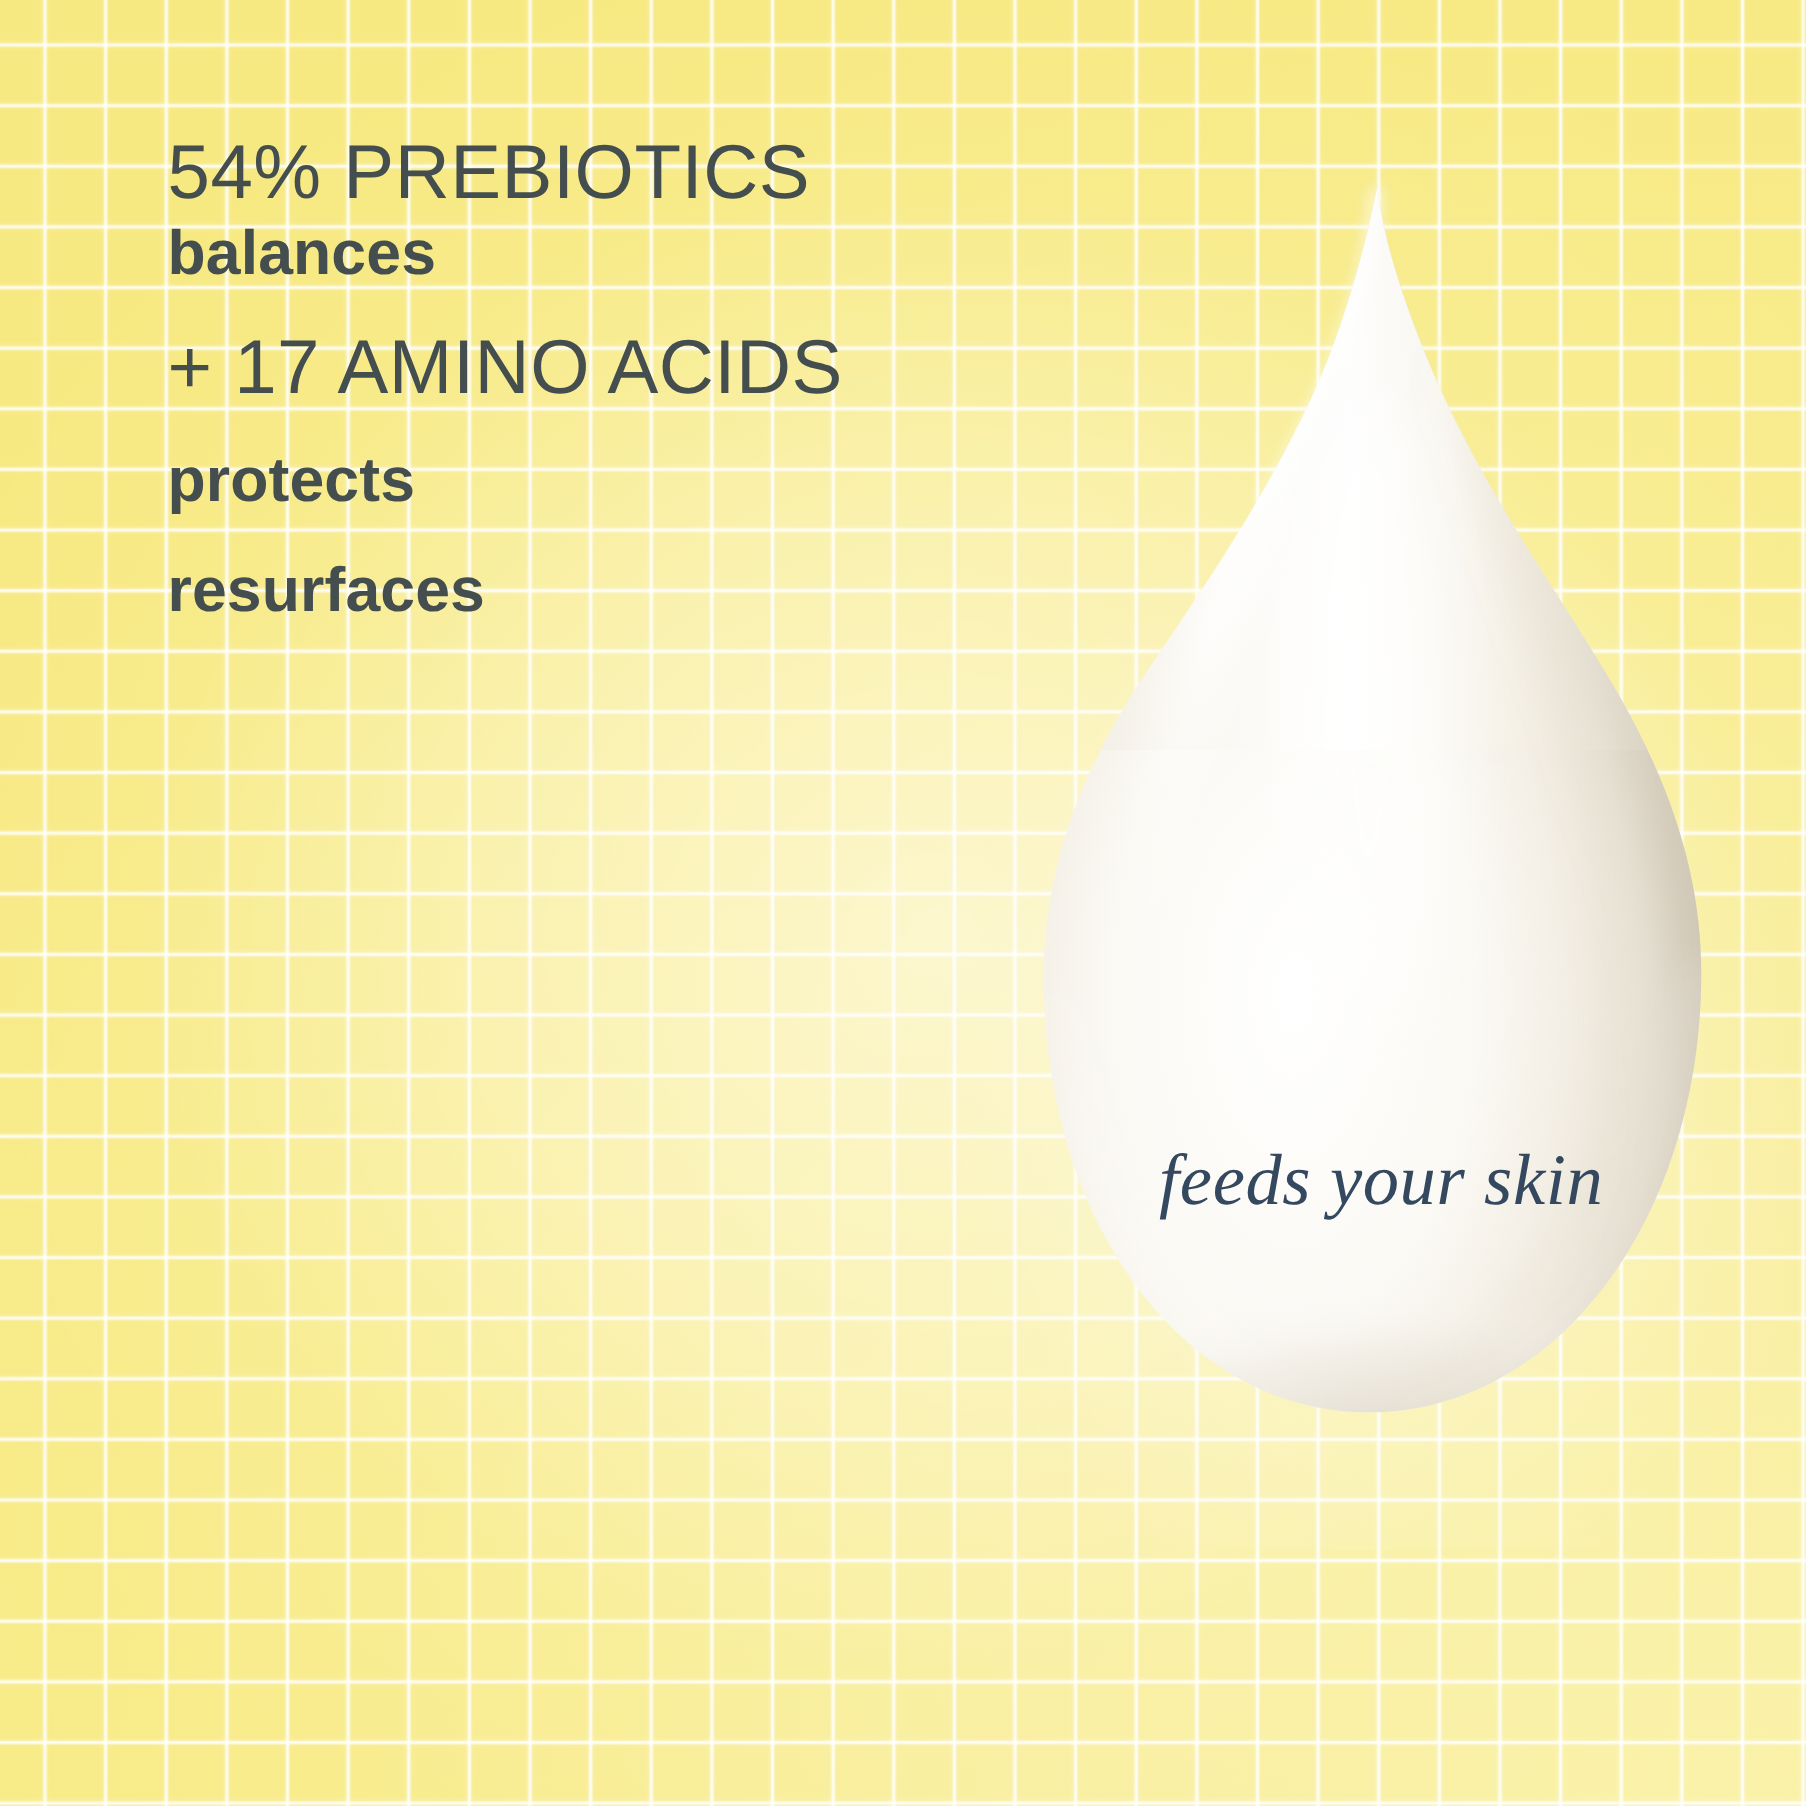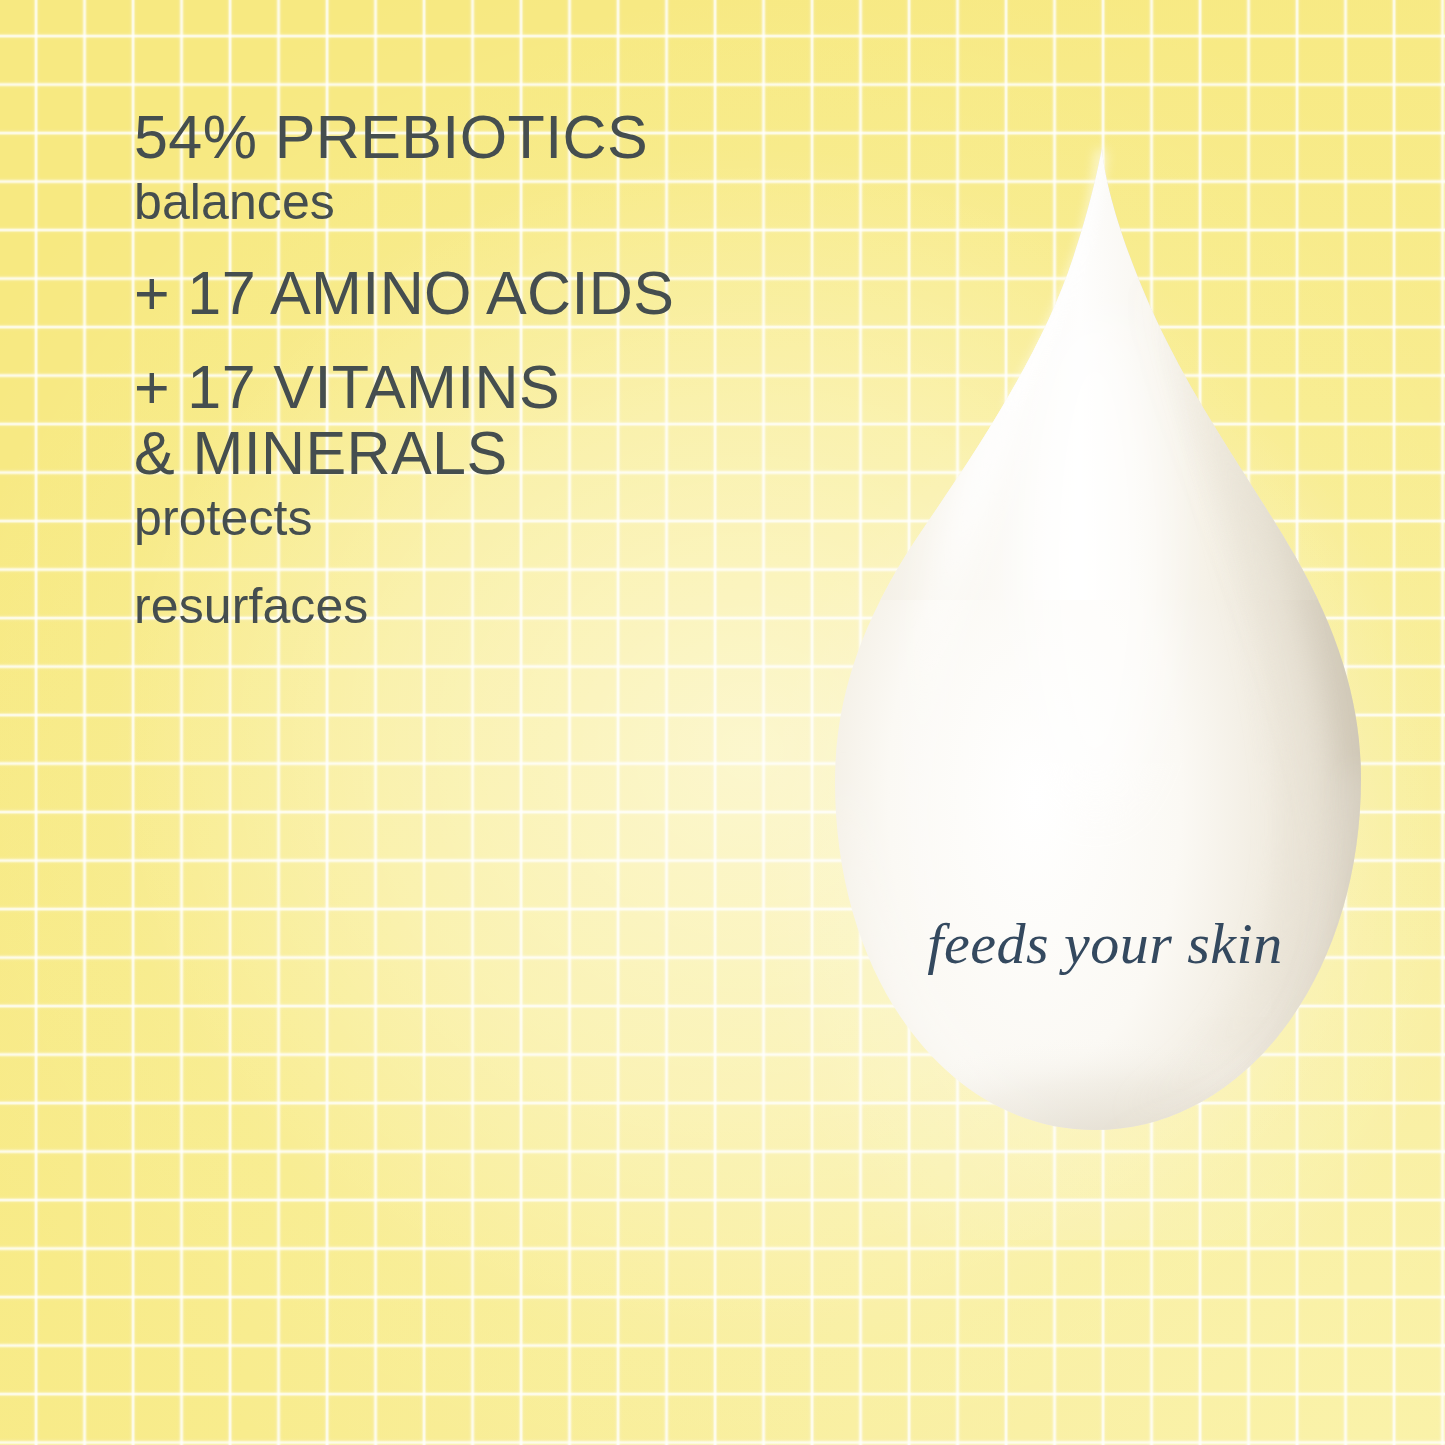--- a/index.html
+++ b/index.html
@@ -89,21 +89,21 @@
     color: #454e4f;
     font-size: 61px;
     font-weight: 400;
     letter-spacing: 0.4px;
     line-height: 66px;
     white-space: pre-line;
   }
   .block-sub {
     color: #454e4f;
     font-size: 50px;
-    font-weight: 400;
+    font-weight: 700;
     letter-spacing: 0.1px;
     line-height: 60px;
     margin-top: 2px;
     white-space: pre-line;
   }
 
   
   .droplet-wrap {
     position: absolute;
     left: 795px;
@@ -163,22 +163,20 @@
       <div class="block-sub">balances</div>
     </div>
 
 
 
     <div class="block">
       <div class="block-title">+ 17 AMINO ACIDS</div>
     </div>
 
     <div class="block">
-      <div class="block-title">+ 17 VITAMINS
-&amp; MINERALS</div>
       <div class="block-sub">protects</div>
     </div>
 
     <div class="block">
       <div class="block-sub">resurfaces</div>
     </div>
 
   </div>
 
   <div class="droplet-wrap">

